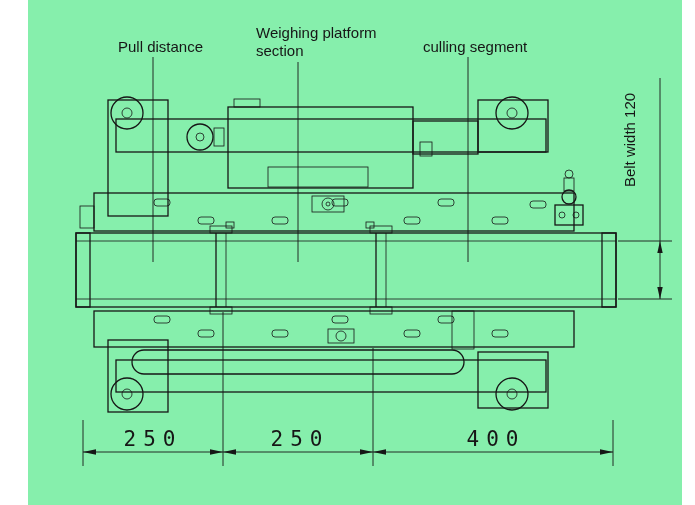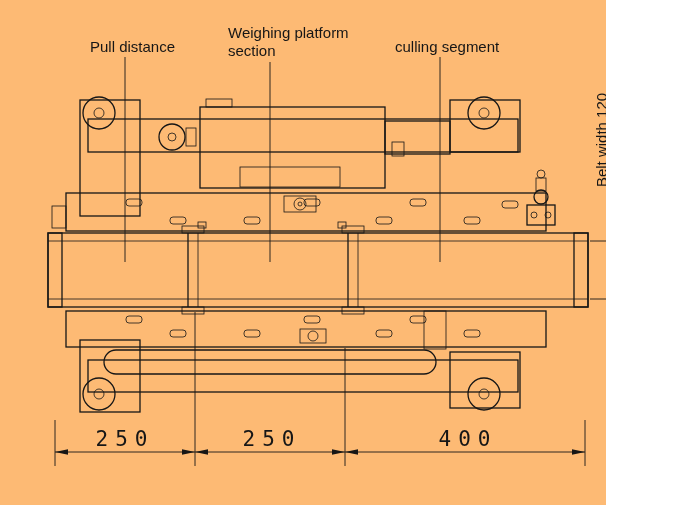--- a/index.html
+++ b/index.html
@@ -1,21 +1,22 @@
 <!DOCTYPE html>
 <html><head>
 <meta charset="utf-8">
 <style>
   html, body { margin: 0; padding: 0; background: #ffffff; }
   .drawing-page {
     position: relative;
-    width: 606px;
+    width: 654px;
     height: 505px;
-    background: #fdba74;
+    background: #86efac;
     overflow: hidden;
+    margin-left: 28px;
   }
   svg text { fill: #161616; }
   .label {
     font-family: "Liberation Sans", sans-serif;
     font-size: 15px;
   }
   .dimtext {
     font-family: "DejaVu Sans Mono", monospace;
     font-size: 21px;
     letter-spacing: 7px;

